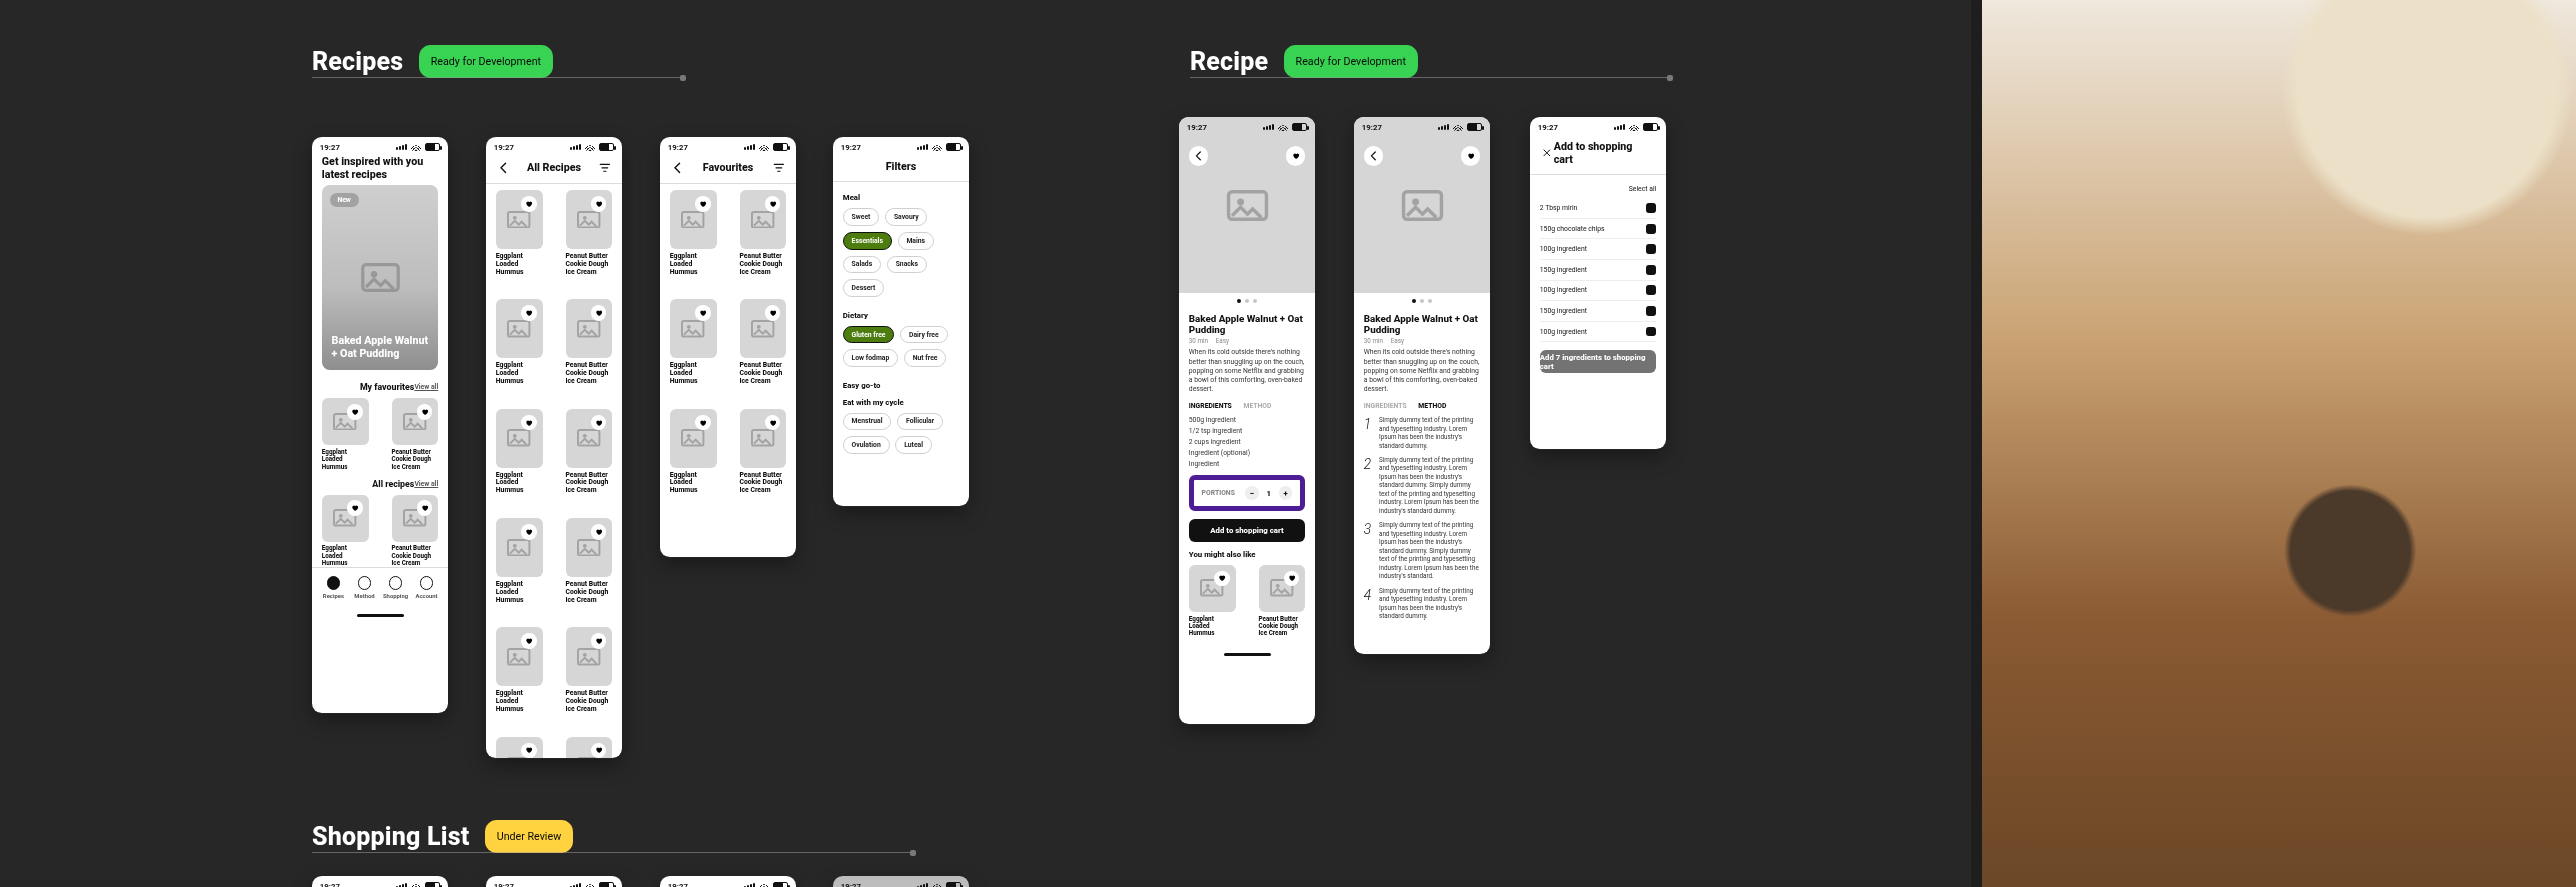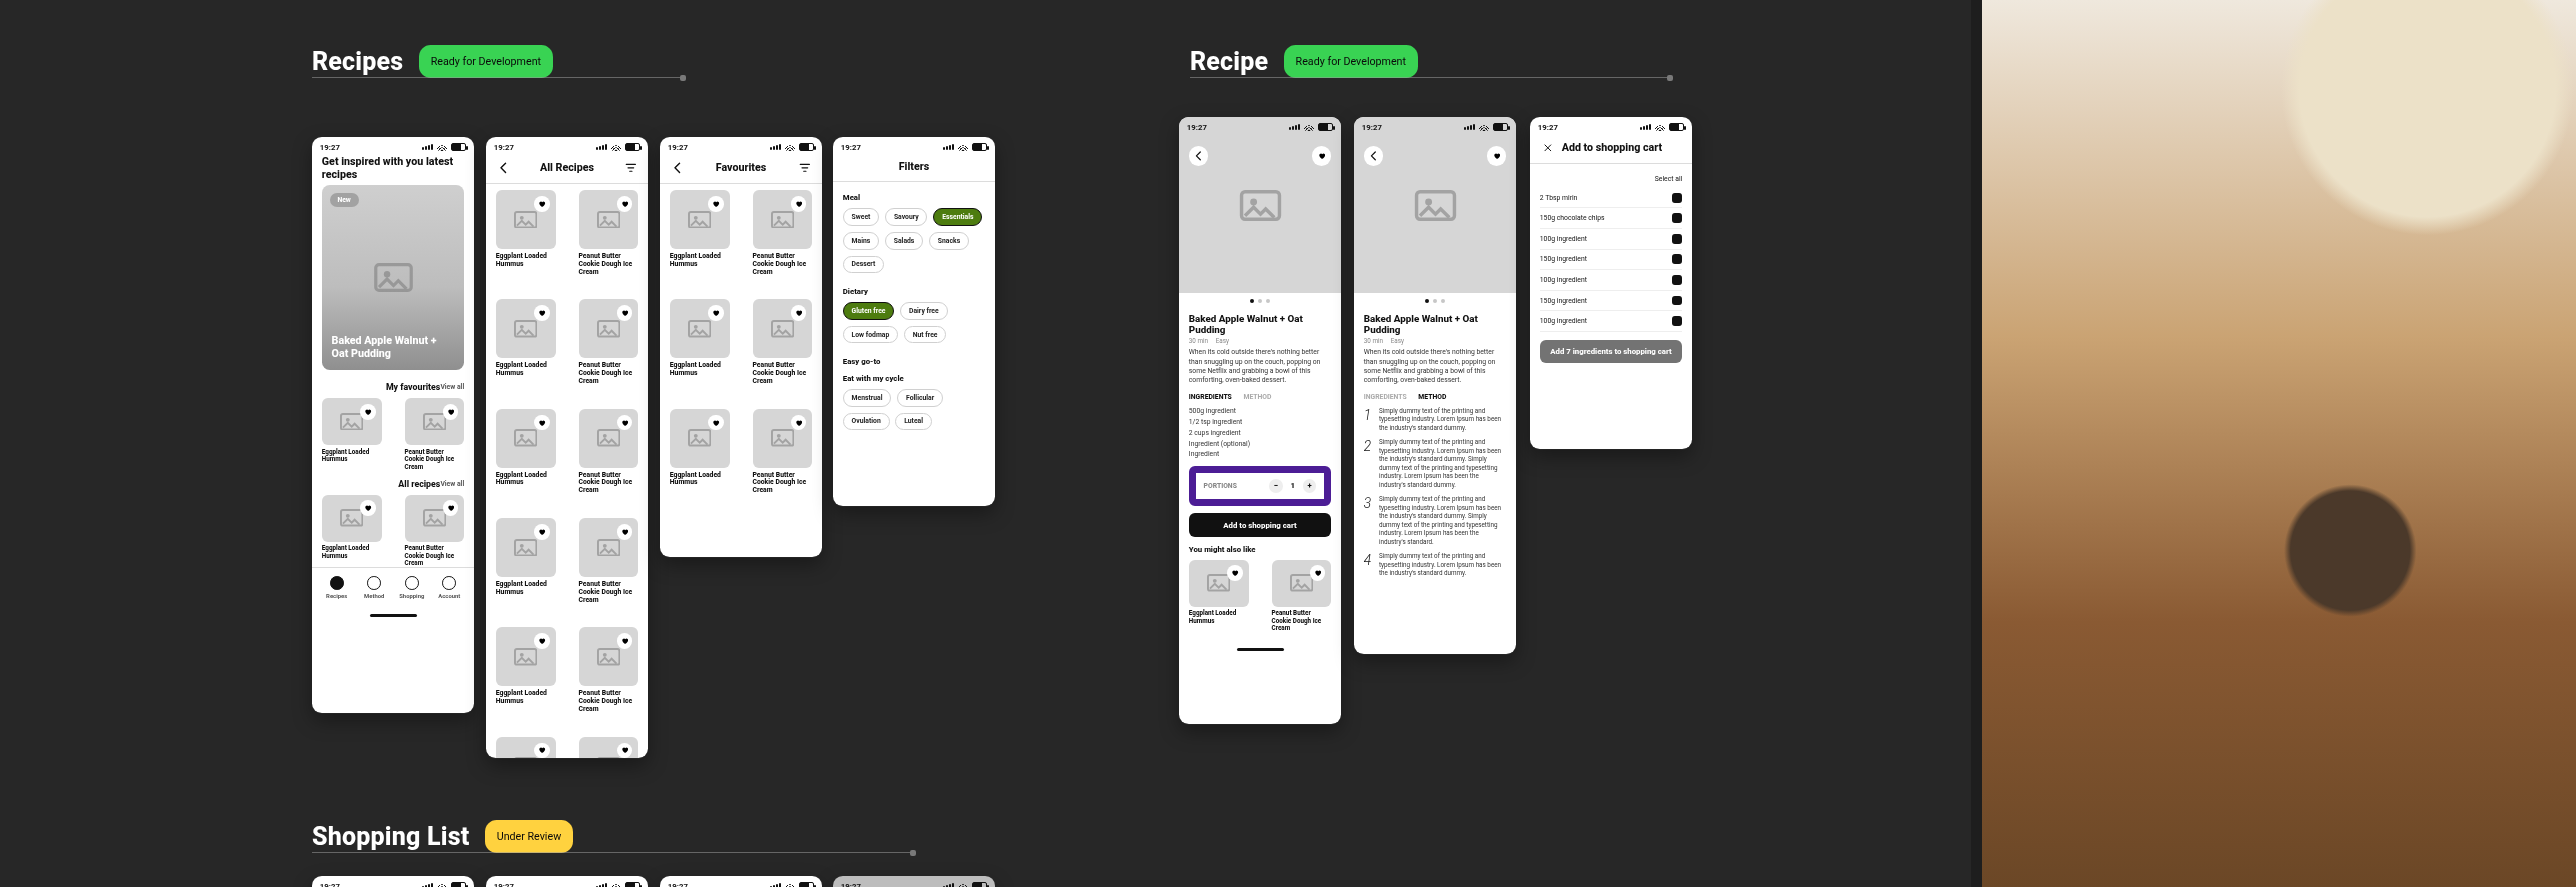--- a/index.html
+++ b/index.html
@@ -22,21 +22,21 @@
   .stage{position:relative;width:2576px;height:888px;overflow:hidden;}
   .section-head{position:absolute;display:flex;align-items:center;gap:15.6px;}
   .section-title{font-size:25px;font-weight:800;letter-spacing:0.2px;}
   .badge{display:inline-flex;align-items:center;justify-content:center;height:33px;padding:0 11.7px;border-radius:11.7px;font-size:10.7px;font-weight:400;color:#0a0a0a;}
   .badge.green{background:var(--green);}
   .badge.yellow{background:var(--yellow);}
   .rule{position:absolute;height:0;border-top:1px solid #9a9a9a;opacity:.55;}
   .rule::after{content:"";position:absolute;right:-2.9px;top:-2.9px;width:5.9px;height:5.9px;background:#bdbdbd;border-radius:2px;}
 
   
-  .phone{position:absolute;width:162px;background:#f5f5f5;border-radius:9.8px;box-shadow:0 1px 0 rgba(255,255,255,.04), 0 7.8px 19.5px rgba(0,0,0,.35);overflow:hidden;color:var(--ink);}
+  .phone{position:absolute;width:136px;background:#f5f5f5;border-radius:9.8px;box-shadow:0 1px 0 rgba(255,255,255,.04), 0 7.8px 19.5px rgba(0,0,0,.35);overflow:hidden;color:var(--ink);}
   .white{background:#fff;}
   .status{display:flex;align-items:center;justify-content:space-between;padding:5.9px 7.8px 2px 7.8px;font-size:7.8px;font-weight:700;color:#111;}
   .status .right{display:flex;gap:3.9px;align-items:center;}
   .bars{display:inline-flex;gap:1px;align-items:flex-end;}
   .bars i{width:2px;background:#111;display:inline-block;border-radius:1px;}
   .bars i:nth-child(1){height:2.9px}.bars i:nth-child(2){height:3.9px}.bars i:nth-child(3){height:4.9px}.bars i:nth-child(4){height:5.9px}
   .wifi{width:9.8px;height:7.8px;display:inline-block;background:
     radial-gradient(circle at 50% 100%, #111 1.5px, transparent 1.6px),
     radial-gradient(circle at 50% 100%, transparent 2.9px, #111 2.9px, #111 3.5px, transparent 3.6px),
     radial-gradient(circle at 50% 100%, transparent 4.9px, #111 4.9px, #111 5.5px, transparent 5.6px);}
@@ -83,37 +83,37 @@
 
   
   .hero{position:relative;margin:0 9.8px 9.8px;border-radius:7.8px;overflow:hidden;height:185px;background:linear-gradient(180deg,#cfcfcf 0%,#bdbdbd 55%,#8f8f8f 100%);}
   .hero .ph{position:absolute;inset:0;border-radius:0;background:transparent;}
   .hero .tag{position:absolute;left:7.8px;top:7.8px;background:#a2a2a2;color:#fff;font-size:6.8px;font-weight:800;padding:2.9px 7.8px;border-radius:975px;}
   .hero .title{position:absolute;left:9.8px;right:9.8px;bottom:9.8px;color:#fff;font-size:10.7px;font-weight:800;line-height:1.2;}
 
   
   .row-head{display:flex;align-items:center;justify-content:flex-end;padding:2px 9.8px 5.9px;}
   .row-head .t{font-size:8.8px;font-weight:800;}
-  .row-head .a{font-size:6.8px;font-weight:700;color:#555;}
+  .row-head .a{font-size:6.8px;font-weight:700;color:#555;text-decoration:underline;}
 
   
   .detail .ph.lg{height:176px;}
   .detail .favbtn{position:absolute;right:9.8px;top:29px;width:19.5px;height:19.5px;background:#fff;border-radius:50%;display:flex;align-items:center;justify-content:center;}
   .detail .backbtn{position:absolute;left:9.8px;top:29px;width:19.5px;height:19.5px;background:#fff;border-radius:50%;display:flex;align-items:center;justify-content:center;}
   .detail .dots{display:flex;gap:3.9px;justify-content:center;margin:5.9px 0 0;}
   .detail .dots i{width:3.9px;height:3.9px;border-radius:50%;background:#c7c7c7;display:inline-block;}
   .detail .dots i.on{background:#111;}
   .body{padding:5.9px 9.8px 9.8px;}
   .body h3{margin:3.9px 0 2px;font-size:9.8px;font-weight:800;}
   .meta{font-size:6.3px;color:#888;display:flex;gap:7.8px;margin-bottom:3.9px;}
   .desc{font-size:6.8px;color:#333;line-height:1.35;}
   .pilltabs{display:flex;gap:11.7px;margin:7.8px 0 5.9px;font-size:6.8px;font-weight:800;}
   .pilltabs .off{color:#aaa;font-weight:700;}
   .ing{font-size:6.8px;color:#333;margin:2.9px 0;}
-  .portion{display:flex;align-items:center;justify-content:space-between;border:7px solid #4c1d95;border-radius:5.9px;padding:5.9px 7.8px;margin:7.8px 0;}
+  .portion{display:flex;align-items:center;justify-content:space-between;border:5px solid #4c1d95;border-radius:5.9px;padding:5.9px 7.8px;margin:7.8px 0;}
   .portion .lbl{font-size:6.8px;color:#888;font-weight:800;}
   .stepper{display:flex;align-items:center;gap:7.8px;font-size:7.8px;font-weight:800;}
   .stepper button{all:unset;width:13.7px;height:13.7px;border-radius:50%;background:#eee;display:flex;align-items:center;justify-content:center;font-weight:900;}
   .method{display:flex;gap:7.8px;margin:5.9px 0;}
   .mnum{font-size:13.7px;font-weight:300;font-style:italic;width:9.8px;}
   .mtext{font-size:6.3px;color:#333;line-height:1.35;}
 
   
   .cart .line{display:flex;align-items:center;justify-content:space-between;font-size:6.8px;padding:4.9px 0;border-bottom:1px solid #eee;}
   .chk{width:9.8px;height:9.8px;border-radius:2.9px;background:#111;display:inline-block;}

